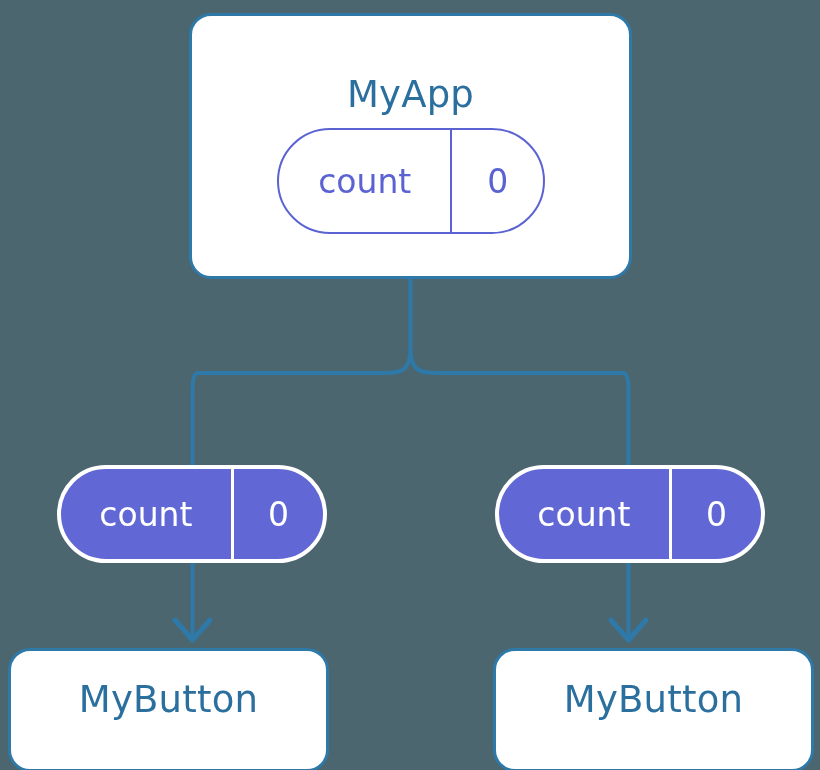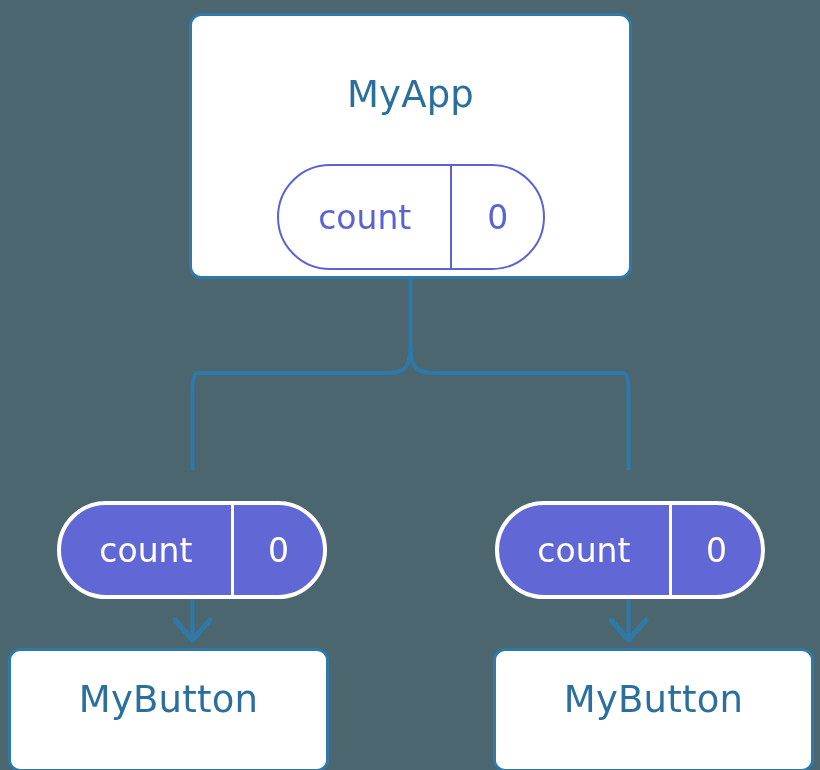--- a/index.html
+++ b/index.html
@@ -30,21 +30,21 @@
     height: 770px;
     z-index: 1;
   }
 
   
   .node-box {
     position: absolute;
     box-sizing: border-box;
     background: #ffffff;
     border: 3px solid #2e79a8;
-    border-radius: 12px;
+    border-radius: 22px;
     z-index: 2;
   }
   .node-title {
     position: absolute;
     left: 0;
     right: 0;
     text-align: center;
     color: #2b6f9e;
     font-size: 37px;
     font-weight: 400;
@@ -78,21 +78,20 @@
 
   
   .pill {
     position: absolute;
     box-sizing: border-box;
     display: flex;
     align-items: stretch;
     border-radius: 999px;
     overflow: hidden;
     z-index: 3;
-    margin-top: 36px;
   }
   .pill .pill-key,
   .pill .pill-val {
     display: flex;
     align-items: center;
     justify-content: center;
     font-size: 33px;
     font-weight: 400;
     white-space: nowrap;
     box-sizing: border-box;

